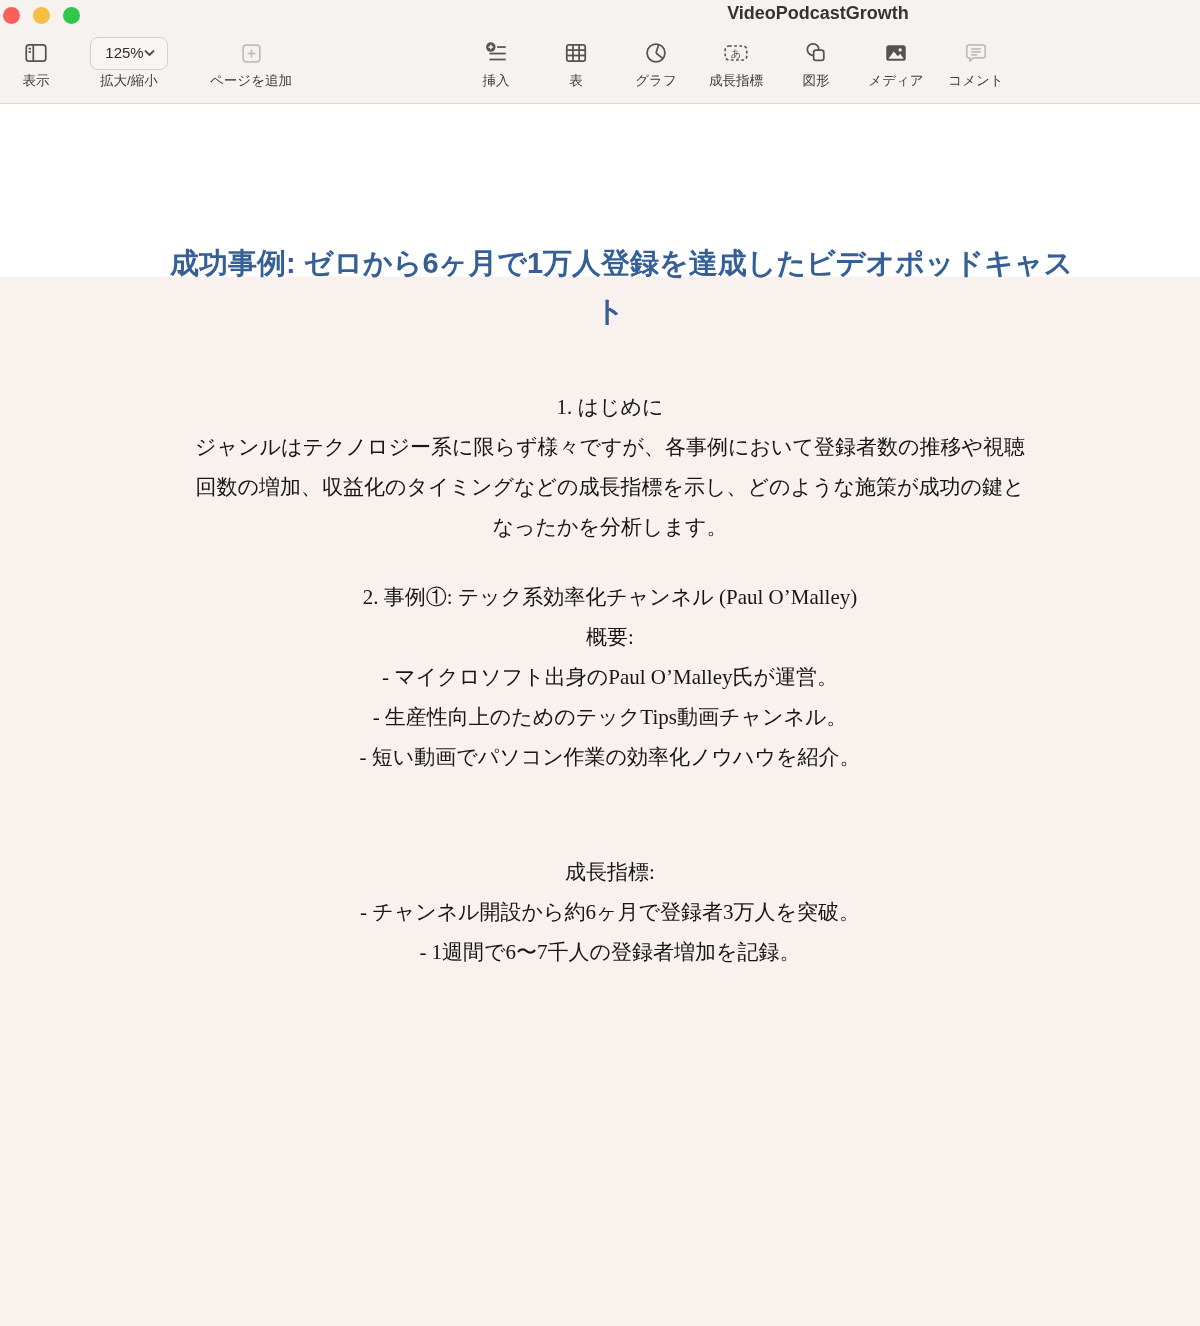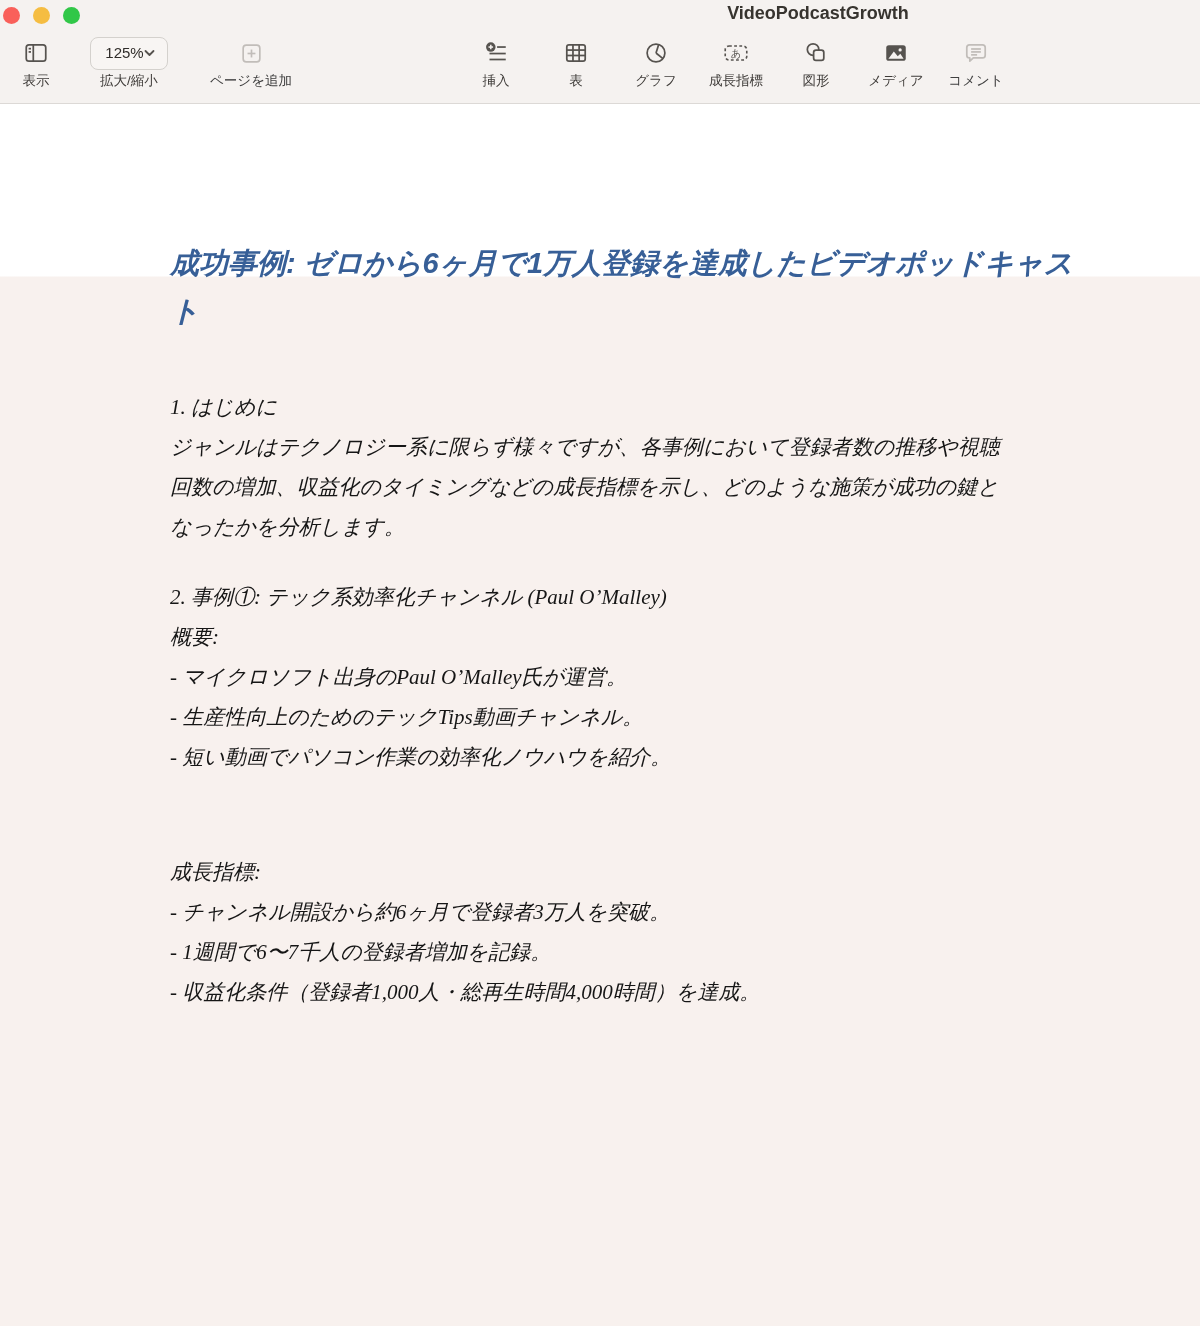--- a/index.html
+++ b/index.html
@@ -2,21 +2,21 @@
 <html style="--doc-title-color: #375f97;"><head>
 <meta charset="utf-8">
 <style>
   html,body{margin:0;padding:0;}
   body{
     width:1200px;height:1326px;overflow:hidden;
     font-family:"Liberation Sans","DejaVu Sans",sans-serif;
     background:#f8f1ee;
     -webkit-font-smoothing:antialiased;
   }
-  .window{position:relative;width:1200px;height:1326px;}
+  .window{position:relative;width:1200px;height:1326px;text-align:center;}
 
   
   .toolbar{
     position:relative;height:104px;background:#f5f2f0;
     border-bottom:1px solid #dcd9d6;box-sizing:border-box;
   }
   .traffic{position:absolute;left:3px;top:7px;display:flex;gap:13px;}
   .traffic span{width:17px;height:17px;border-radius:50%;display:block;}
   .t-red{background:#f9605a;}
   .t-yellow{background:#f5bd42;}
@@ -48,21 +48,20 @@
   .addpage-item{min-width:110px;}
 
   
   .page-area{
     position:relative;height:1059px;
     background:linear-gradient(
       to bottom,
       #ffffff 0px,#ffffff 172px,
       #f8f1ee 173px,#f8f1ee 1204px,
       #f3f4f0 1212px,#f3f4f0 100%);
-    font-style:italic;
   }
   .content{padding:135px 0 0 170px;width:880px;}
   .block{}
   .block .line{
     font-family:"Liberation Serif","DejaVu Serif",serif;
     font-size:21px;line-height:40px;color:#161616;white-space:pre;
   }
   .block.doc-title{margin-top:0;margin-bottom:52px;}
   .block.doc-title .line{
     font-family:"Liberation Sans","DejaVu Sans",sans-serif;
@@ -241,19 +240,16 @@
         </div>
         <div class="block section-x">
           <div class="line">成長指標:</div>
         </div>
         <div class="block p">
           <div class="line">- チャンネル開設から約6ヶ月で登録者3万人を突破。</div>
         </div>
         <div class="block p">
           <div class="line">- 1週間で6〜7千人の登録者増加を記録。</div>
         </div>
-        <div class="block p">
-          <div class="line">- 収益化条件（登録者1,000人・総再生時間4,000時間）を達成。</div>
-        </div>
       </div>
   </div>
 
 </div>
 
 </body></html>

